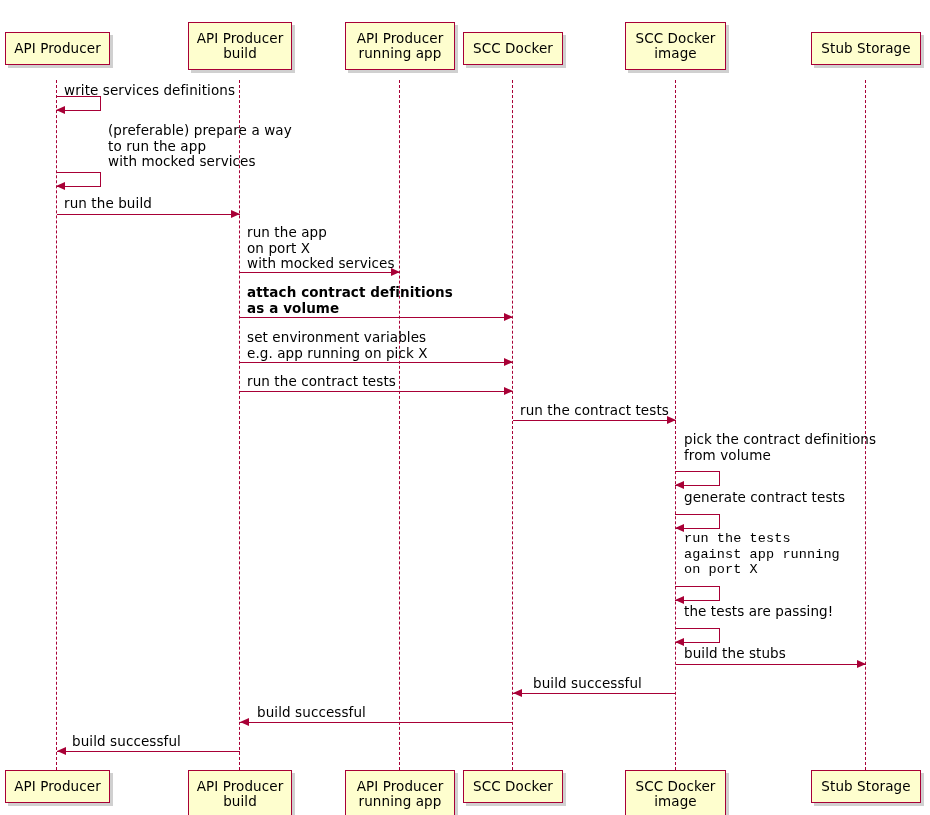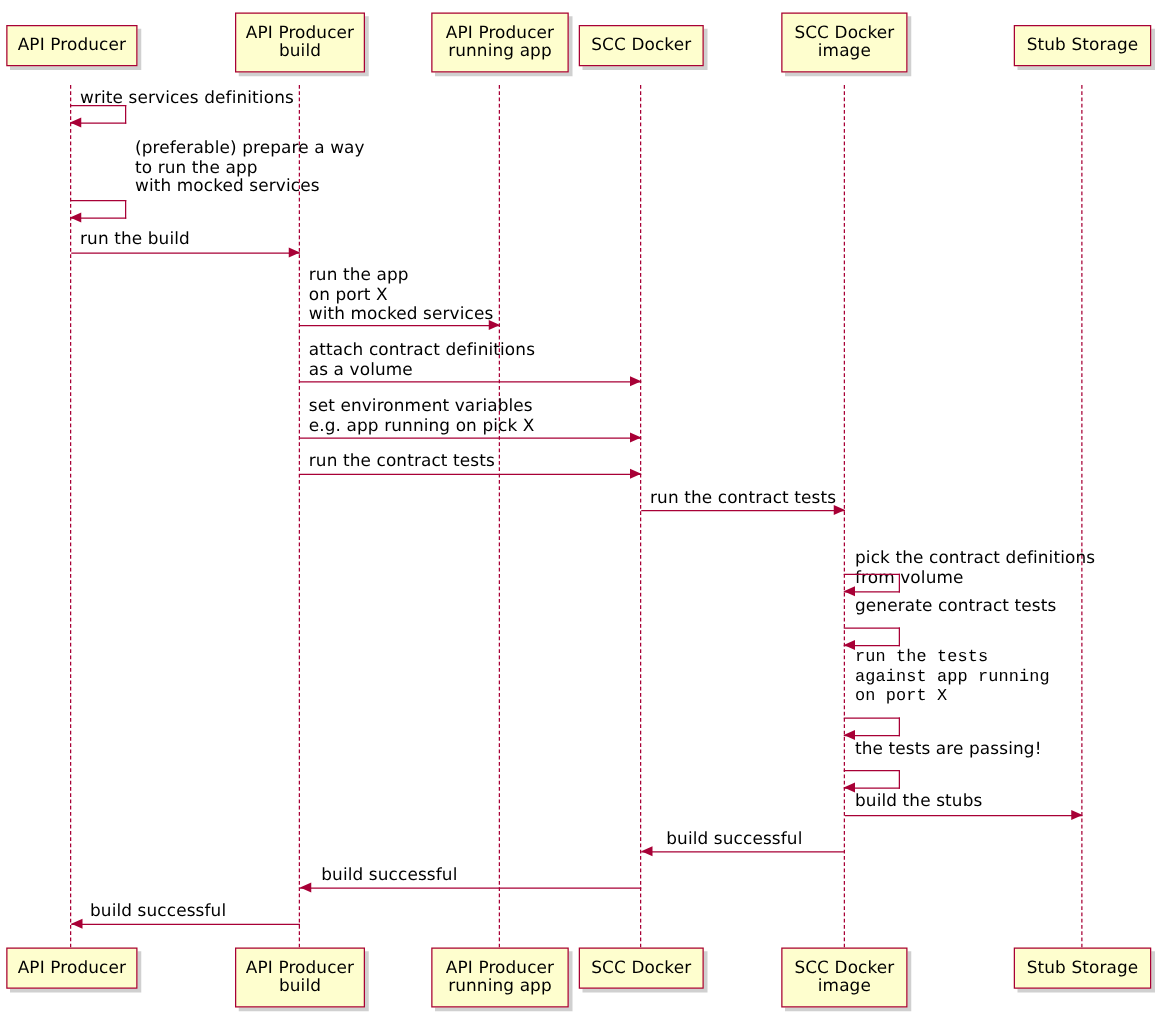--- a/index.html
+++ b/index.html
@@ -10,21 +10,21 @@
   body {
     width: 930px;
     height: 815px;
     position: relative;
     font-family: "DejaVu Sans", sans-serif;
     overflow: hidden;
   }
   #diagram {
     position: absolute;
     left: 0;
-    top: 0;
+    top: 12px;
     width: 930px;
     height: 689px;
   }
   .participant-box {
     position: absolute;
     box-sizing: border-box;
     background: #FEFECE;
     border: 1.5px solid #A80036;
     box-shadow: 3px 3px 0 0 rgba(170,170,170,0.55);
     display: flex;
@@ -115,35 +115,35 @@
     <div class="self-hook" style="left: 56.25px; top: 160px; width: 45px; height: 15px;"></div>
     <div class="arrow arrow-left" style="left: 56.25px; top: 169.75px;"></div>
     <div class="msg-label" style="left: 64px; top: 184px;">run the build</div>
     <div class="msg-line" style="left: 57px; top: 202px; width: 183px;"></div>
     <div class="arrow arrow-right" style="left: 231px; top: 198.25px;"></div>
     <div class="msg-label" style="left: 247px; top: 213px;">run the app
 on port X
 with mocked services</div>
     <div class="msg-line" style="left: 240px; top: 260px; width: 160px;"></div>
     <div class="arrow arrow-right" style="left: 391px; top: 256.25px;"></div>
-    <div class="msg-label" style="left: 247px; top: 273px;">attach contract definitions
+    <div class="msg-label" style="left: 247px; top: 273px; font-weight: bold;">attach contract definitions
 as a volume</div>
     <div class="msg-line" style="left: 240px; top: 305px; width: 273px;"></div>
     <div class="arrow arrow-right" style="left: 504px; top: 301.25px;"></div>
     <div class="msg-label" style="left: 247px; top: 318px;">set environment variables
 e.g. app running on pick X</div>
     <div class="msg-line" style="left: 240px; top: 350px; width: 273px;"></div>
     <div class="arrow arrow-right" style="left: 504px; top: 346.25px;"></div>
     <div class="msg-label" style="left: 247px; top: 362px;">run the contract tests</div>
     <div class="msg-line" style="left: 240px; top: 379px; width: 273px;"></div>
     <div class="arrow arrow-right" style="left: 504px; top: 375.25px;"></div>
     <div class="msg-label" style="left: 520px; top: 391px;">run the contract tests</div>
     <div class="msg-line" style="left: 513px; top: 408px; width: 163px;"></div>
     <div class="arrow arrow-right" style="left: 667px; top: 404.25px;"></div>
-    <div class="msg-label" style="left: 684px; top: 420px; margin-top: 19px;">pick the contract definitions
+    <div class="msg-label" style="left: 684px; top: 420px;">pick the contract definitions
 from volume</div>
     <div class="self-hook" style="left: 675.25px; top: 459px; width: 45px; height: 15px;"></div>
     <div class="arrow arrow-left" style="left: 675.25px; top: 468.75px;"></div>
     <div class="msg-label" style="left: 684px; top: 478px;">generate contract tests</div>
     <div class="self-hook" style="left: 675.25px; top: 502px; width: 45px; height: 15px;"></div>
     <div class="arrow arrow-left" style="left: 675.25px; top: 511.75px;"></div>
     <div class="msg-label" style="left: 684px; top: 519px; font-family: Liberation Mono, monospace;">run the tests
 against app running
 on port X</div>
     <div class="self-hook" style="left: 675.25px; top: 574px; width: 45px; height: 15px;"></div>

